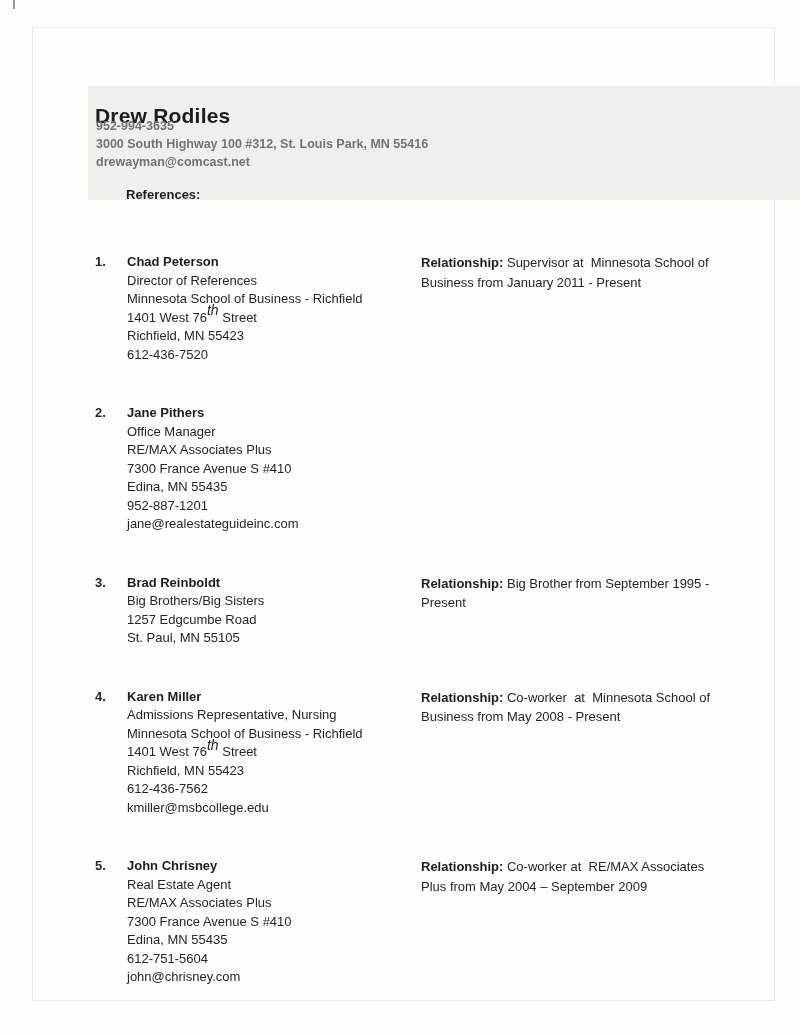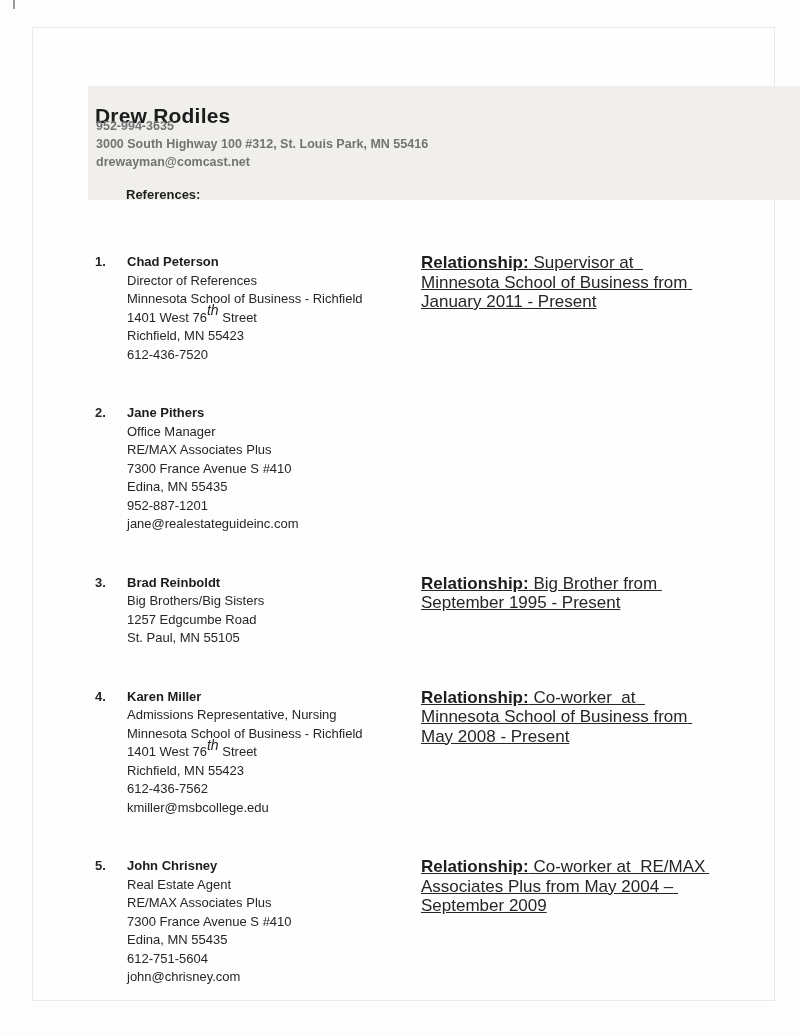--- a/index.html
+++ b/index.html
@@ -109,23 +109,22 @@
     top: -1px;
     vertical-align: super;
     line-height: 0;
     font-style: italic;
   }
   .ref-relationship {
     position: absolute;
     left: 326px;
     top: 0;
     width: 300px;
-    font-size: 17px;
+    font-size: 13px;
     line-height: 19.5px;
-    text-decoration: underline;
   }
   .rel-label {
     font-weight: bold;
     color: #1d1d1d;
   }
   .rel-text {
     white-space: pre-wrap;
   }
 </style>
 </head>

